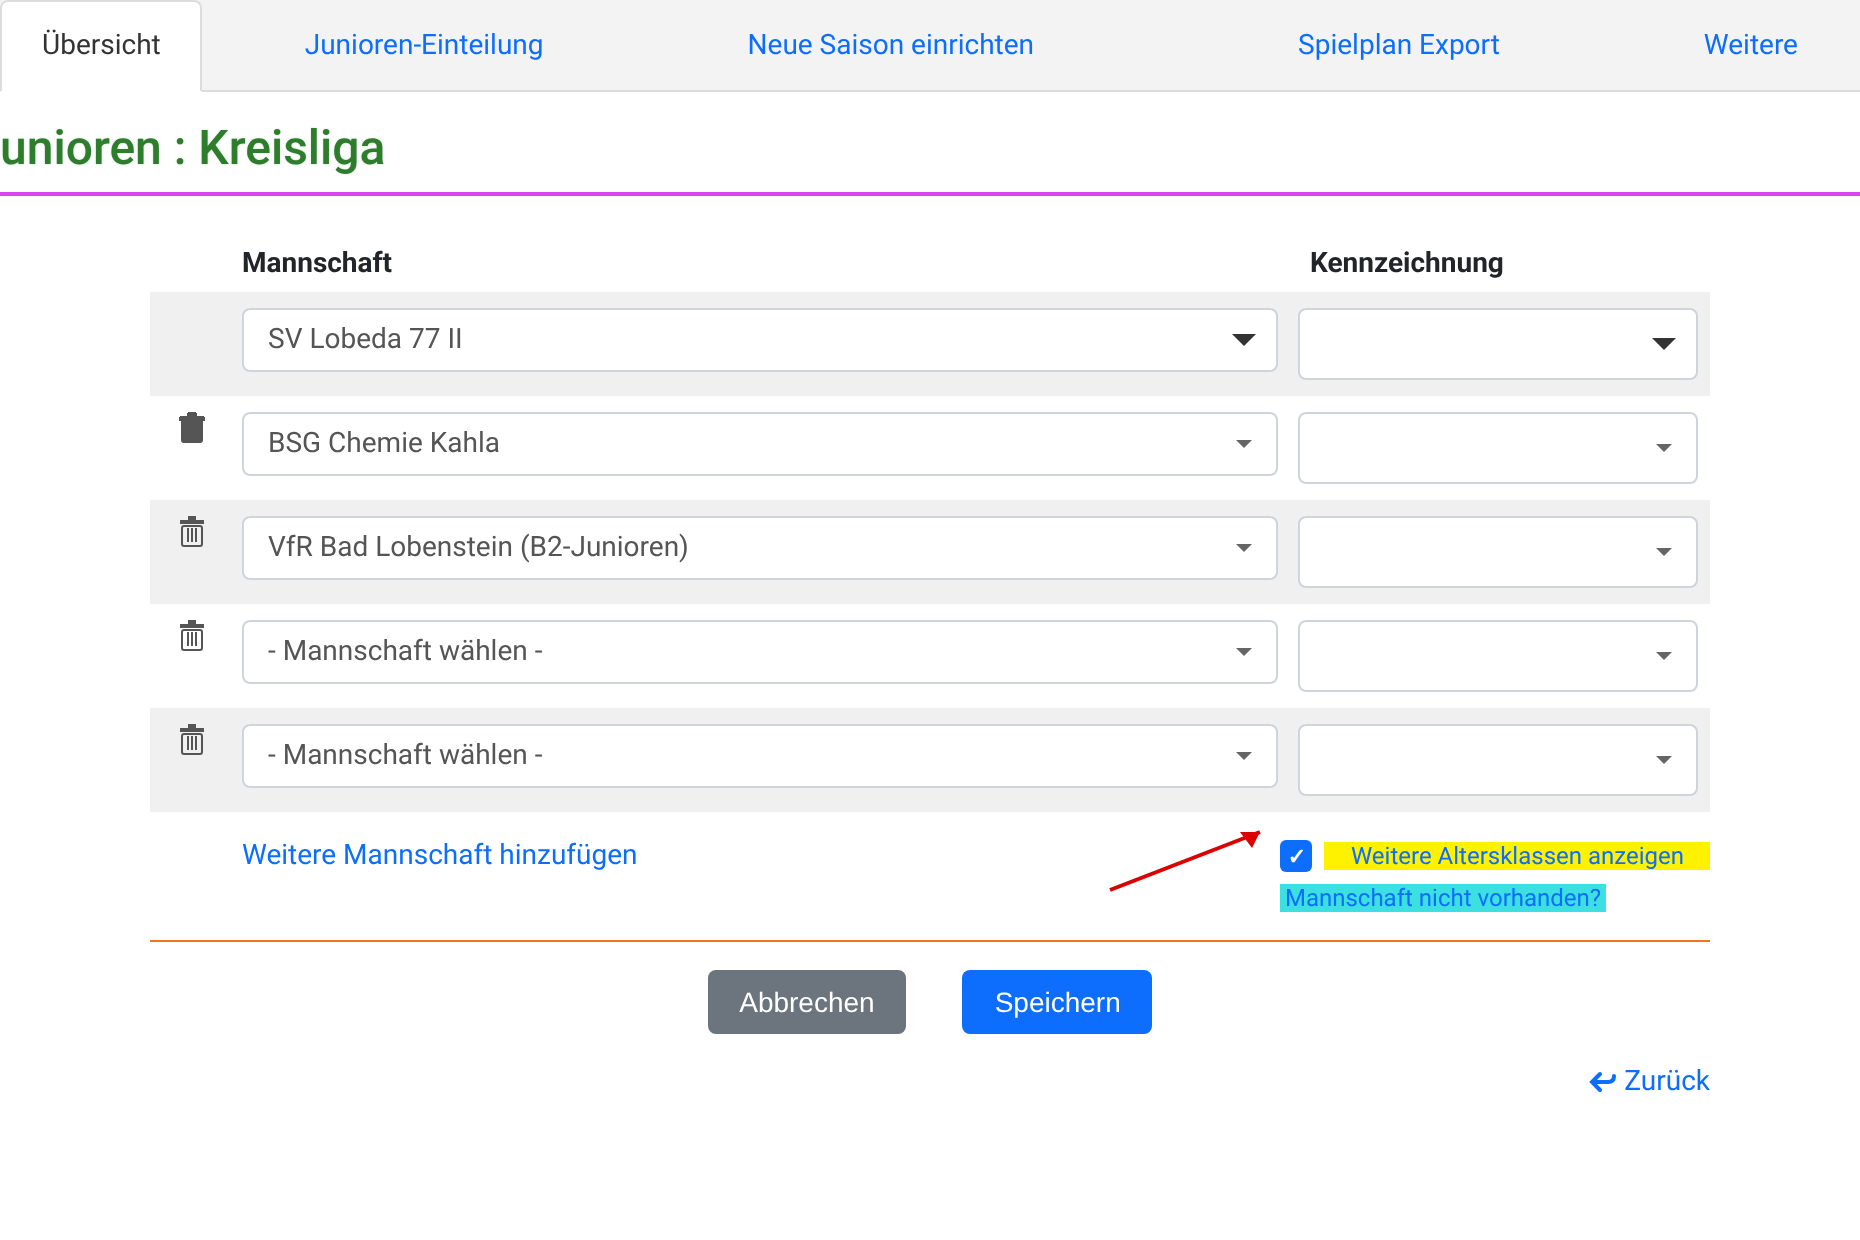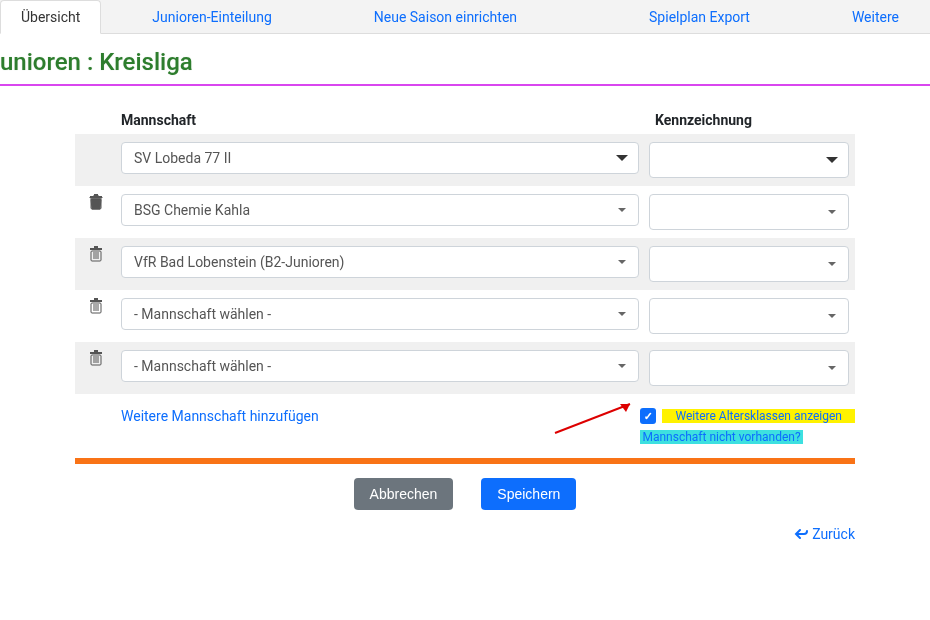--- a/index.html
+++ b/index.html
@@ -1,17 +1,17 @@
 <!DOCTYPE html>
 <html><head>
   <meta charset="utf-8">
   <style>
     *{margin:0;padding:0;box-sizing:border-box}
     body{font-family:-apple-system,BlinkMacSystemFont,"Segoe UI",Roboto,sans-serif;font-size:14px;color:#212529;background:#fff;width:930px;height:620px;overflow:hidden}
-    .tabs{display:flex;background:#f3f3f3;border-bottom:1px solid #ddd;height:34px}
+    .tabs{display:flex;background:#f3f3f3;border-bottom:1px solid #ddd;height:46px}
     .tab{padding:10px 20px;color:#0d6efd;cursor:pointer;border:1px solid transparent;border-bottom:none;display:flex;align-items:center;font-size:14px}
     .tab.active{background:#fff;color:#333;border:1px solid #ddd;border-bottom:1px solid #fff;border-radius:4px 4px 0 0;margin-bottom:-1px}
     .tab:nth-child(2){margin-left:30px}
     .tab:nth-child(3){margin-left:60px}
     .tab:nth-child(4){margin-left:90px}
     .tab:nth-child(5){margin-left:auto;margin-right:10px}
     .page-title{font-size:24px;font-weight:500;color:#2d7d2d;padding:14px 0 8px 0;border-bottom:2px solid #d946ef;margin-bottom:20px;text-shadow:0 0 1px rgba(45,125,45,0.3)}
     .container{padding:0 0 0 0}
     .form-area{max-width:800px;margin:0 auto;padding:0 10px}
     .header-row{display:flex;padding:6px 0 6px 40px;font-weight:bold}
@@ -20,21 +20,21 @@
     .form-row{display:flex;align-items:flex-start;padding:8px 6px;gap:10px}
     .form-row.striped{background:#f0f0f0}
     .trash-cell{width:30px;display:flex;justify-content:center}
     .trash{color:#555;cursor:pointer;font-size:16px}
     .select{flex:1;position:relative}
     .select-box{border:1px solid #ced4da;border-radius:4px;background:#fff;padding:7px 32px 7px 12px;font-size:14px;color:#555;cursor:pointer;position:relative}
     .select-box.bold-caret::after{content:"";position:absolute;right:10px;top:50%;transform:translateY(-50%);width:0;height:0;border-left:6px solid transparent;border-right:6px solid transparent;border-top:6px solid #333}
     .select-box.small-caret::after{content:"";position:absolute;right:12px;top:50%;transform:translateY(-50%);width:0;height:0;border-left:4px solid transparent;border-right:4px solid transparent;border-top:4px solid #666}
     .kenn-cell{width:200px}
     .kenn-cell .select-box{min-height:36px}
-    .add-link{color:#0d6efd;cursor:pointer;padding:14px 0 14px 46px;border-bottom:6px solid #f97316;display:flex}
+    .add-link{color:#0d6efd;cursor:pointer;padding:14px 0 14px 46px;border-bottom:1px solid #f97316;display:flex}
     .side-options{margin-left:auto;display:flex;flex-direction:column;gap:6px;align-items:flex-start;position:relative}
     .chk-row{display:flex;align-items:center;gap:6px}
     .chk{width:16px;height:16px;background:#0d6efd;border-radius:3px;display:flex;align-items:center;justify-content:center;color:#fff;font-size:11px;font-weight:bold}
     .hl-yellow{background:#fff200;padding:0 13px;font-size:12px}
     .hl-cyan{background:#3de0e0;padding:0 2px;font-size:12px;color:#0d6efd}
     .arrow{position:absolute;left:-90px;top:-10px;pointer-events:none}
     .btn-row{display:flex;justify-content:center;gap:28px;padding:14px 0 6px}
     .btn{padding:8px 16px;border-radius:4px;border:none;font-size:14px;cursor:pointer}
     .btn-cancel{background:#6c757d;color:#fff}
     .btn-save{background:#0d6efd;color:#fff}

